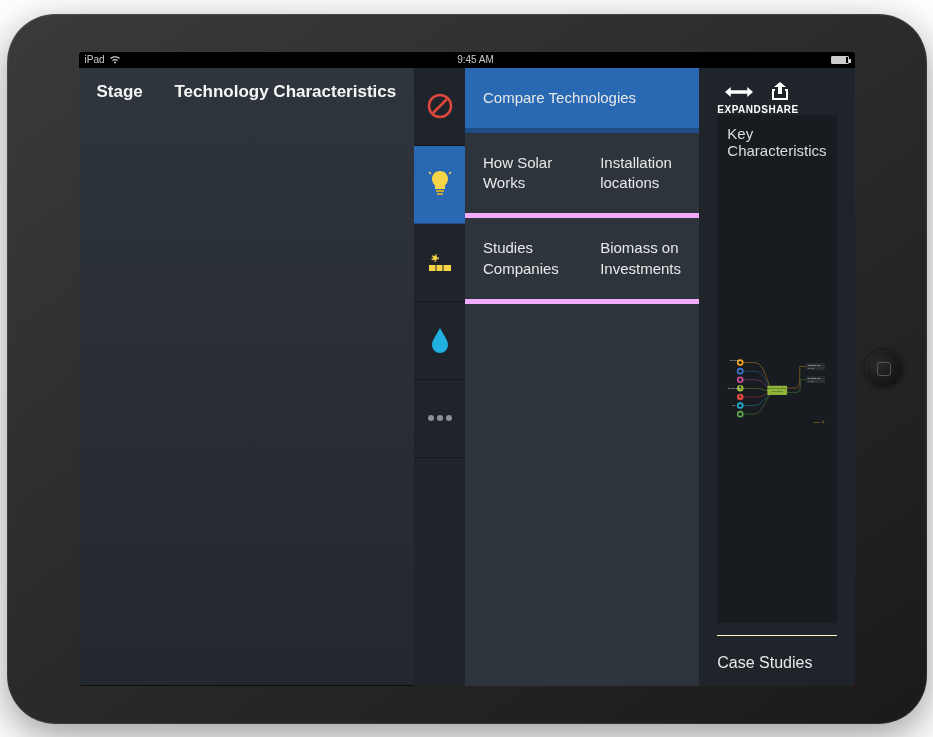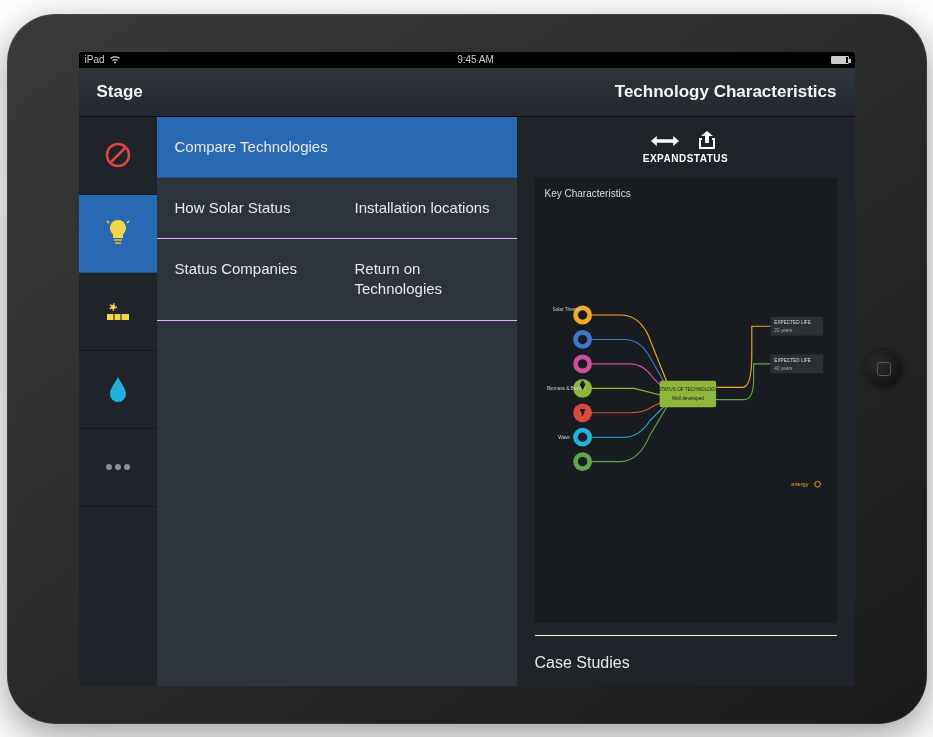--- a/index.html
+++ b/index.html
@@ -68,21 +68,20 @@
 .battery::after {
   content:''; position:absolute; right:-3px; top:2px;
   width:2px; height:4px; background:#ccc;
 }
 .battery-fill { background:#ccc; height:100%; width:90%; }
 
 .app {
   height: calc(100% - 16px);
   background: #be185d;
   display: flex;
-  flex-direction: column;
 }
 .header-row {
   display: flex;
   background: linear-gradient(#2f353c, #23282e);
   border-bottom: 1px solid #0a0c0e;
   box-shadow: 0 1px 3px rgba(0,0,0,0.4);
 }
 .header-cell {
   color: #f5f5f5;
   font-size: 17px;
@@ -120,43 +119,42 @@
 .stage-icon { width: 30px; height: 30px; display:flex; align-items:center; justify-content:center; }
 
 .menu-col {
   width: 360px;
   background: #2e343b;
   display: flex;
   flex-direction: column;
 }
 .menu-row {
   display: flex;
-  border-bottom: 1px solid #f0abfc;
+  border-bottom: 5px solid #f0abfc;
 }
 .menu-row.selected { background: #2968b3; border-bottom-color:#1e4d86; }
 .menu-cell {
   flex: 1;
   padding: 20px 18px;
   color: #e8e8e8;
   font-size: 15px;
   font-weight: 300;
   line-height: 1.35;
 }
 
 .detail-col {
   flex: 1;
   background: #1f242a;
   display: flex;
   flex-direction: column;
   padding: 14px 18px 0 18px;
 }
 .action-row {
   display: flex;
-  justify-content: center;
-  margin-bottom: 14px;
+  justify-content: flex-start;
 }
 .action-btn {
   display: flex;
   flex-direction: column;
   align-items: center;
   gap: 2px;
   color: #fff;
   font-size: 10px;
   font-weight: 600;
   letter-spacing: 0.5px;
@@ -166,21 +164,21 @@
 .infographic {
   flex: 1;
   background: #181c20;
   border-radius: 2px;
   position: relative;
   overflow: hidden;
   padding: 10px;
 }
 .info-title {
   color: #ddd;
-  font-size: 10px;
+  font-size: 15px;
 }
 .info-svg { width: 100%; height: calc(100% - 20px); }
 
 .case-studies {
   color: #e8e8e8;
   font-size: 16px;
   font-weight: 300;
   padding: 18px 0 14px 0;
   border-top: 1px solid #fef9c3;
   margin-top: 12px;
@@ -268,47 +266,47 @@
                 </svg>
             </span>
           </div>
         </div>
 
         <div class="menu-col">
           <div class="menu-row selected">
             <div class="menu-cell">Compare Technologies</div>
           </div>
           <div class="menu-row">
-            <div class="menu-cell">How Solar Status</div>
+            <div class="menu-cell">How Solar Works</div>
             <div class="menu-cell">Installation locations</div>
           </div>
           <div class="menu-row">
-            <div class="menu-cell">Status Companies</div>
-            <div class="menu-cell">Return on Technologies</div>
+            <div class="menu-cell">Studies Companies</div>
+            <div class="menu-cell">Biomass on Investments</div>
           </div>
         </div>
 
         <div class="detail-col">
 
           <div class="action-row">
             <div class="action-btn">
               <span class="action-icon">
                 <svg width="34" height="16" viewBox="0 0 34 16">
                     <path d="M0 8l7-6v4h20V2l7 6-7 6v-4H7v4z" fill="#fff"></path>
                   </svg>
               </span>
               <span>EXPAND</span>
             </div>
             <div class="action-btn">
               <span class="action-icon">
                 <svg width="22" height="20" viewBox="0 0 22 20">
                     <path d="M3 7v11h16V7h-3v2h1v7H5V9h1V7H3zm8-7l6 5h-4v7h-4V5H5l6-5z" fill="#fff"></path>
                   </svg>
               </span>
-              <span>STATUS</span>
+              <span>SHARE</span>
             </div>
           </div>
 
           <div class="infographic">
             <div class="info-title">Key Characteristics</div>
             <svg class="info-svg" viewBox="0 0 300 220" preserveAspectRatio="xMidYMid meet">
 
               <g stroke-width="1.2" fill="none">
                 <path d="M48 18 H80 Q100 18 110 40 L130 90" stroke="#f5a623"></path>
                 <path d="M48 44 H85 Q100 44 110 60 L130 95" stroke="#3a79d0"></path>

